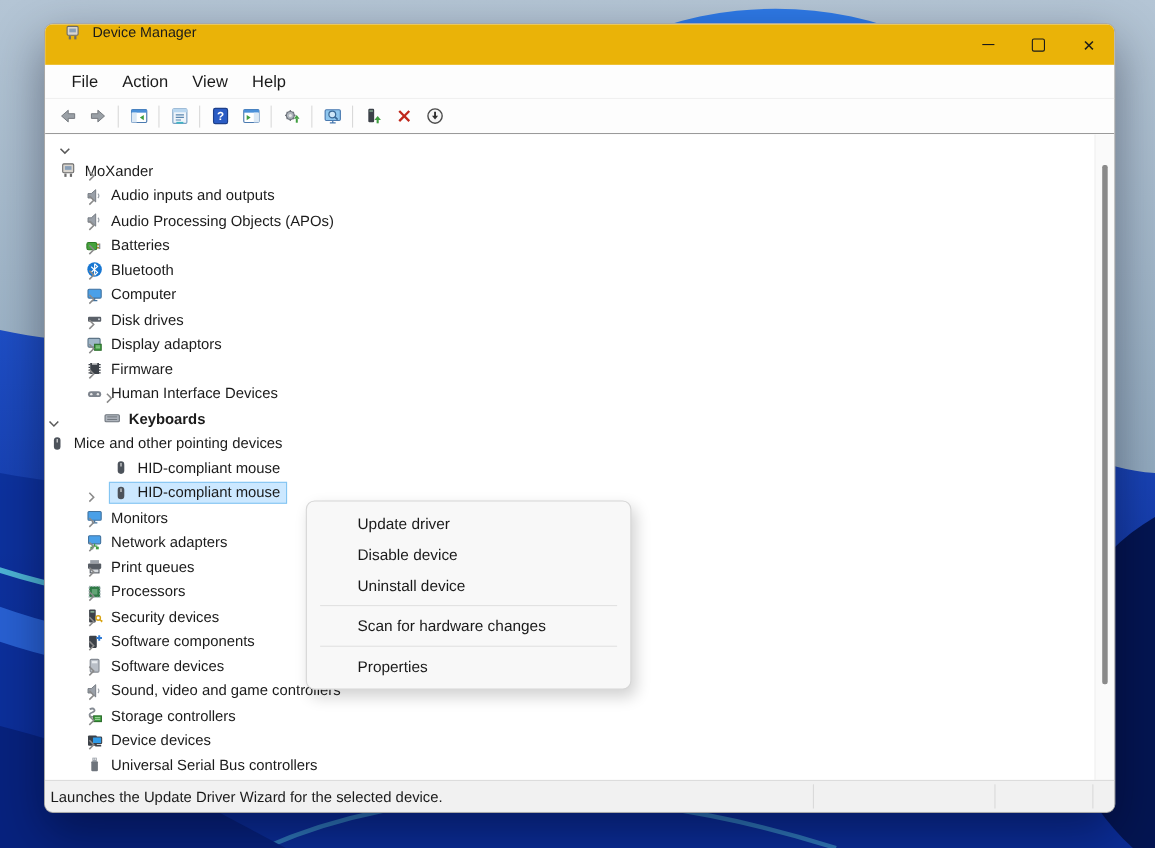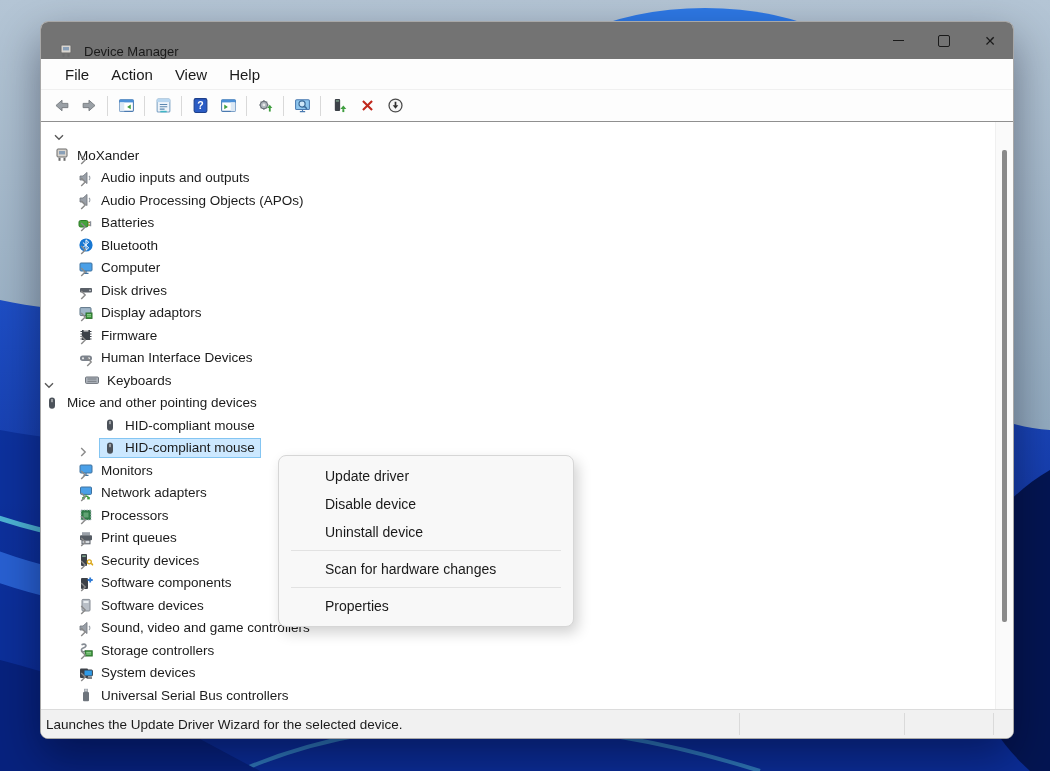--- a/index.html
+++ b/index.html
@@ -2,21 +2,21 @@
 <html><head>
 <meta charset="utf-8">
 <style>
   html,body{margin:0;padding:0;width:1050px;height:771px;overflow:hidden;
     font-family:"Liberation Sans",sans-serif;-webkit-font-smoothing:antialiased;}
   #wallpaper{position:absolute;inset:0;z-index:0;}
   
   #win{position:absolute;left:40px;top:21px;width:972px;height:716px;z-index:2;
     background:#fff;border-radius:8px;border:1px solid #a8a8a8;
     box-shadow:0 18px 45px rgba(0,0,20,.42);display:flex;flex-direction:column;overflow:hidden;}
-  .titlebar{height:37px;background:#737373;display:flex;align-items:flex-end;flex:0 0 auto;}
+  .titlebar{height:37px;background:#eab308;display:flex;align-items:flex-start;flex:0 0 auto;}
   .tb-app-icon{margin:0 10px 0 17px;display:flex;}
   .tb-title{font-size:13px;color:#1a1a1a;}
   .tb-spacer{flex:1;}
   .wc-btn{width:46px;height:37px;display:flex;align-items:center;justify-content:center;cursor:default;}
   .wc-min-glyph{width:11px;height:1px;background:#1a1a1a;display:block;}
   .wc-max-glyph{width:10px;height:10px;border:1.1px solid #1a1a1a;border-radius:2px;display:block;}
   .wc-close-glyph{font-size:14px;color:#1a1a1a;line-height:1;}
   
   .menubar{height:30px;background:#fdfdfd;display:flex;align-items:center;padding-left:13px;
     border-bottom:1px solid #f0f0f0;flex:0 0 auto;}
@@ -375,21 +375,21 @@
             <span class="tree-icon">
               <svg viewBox="0 0 16 16" width="16" height="16">
                 <rect x="2" y="5.6" width="12" height="5.4" rx="2.7" fill="#7d838c"></rect>
                 <circle cx="5" cy="8.3" r="1.1" fill="#e8e8e8"></circle>
                 <circle cx="11" cy="8.3" r="1.1" fill="#e8e8e8"></circle>
               </svg>
             </span>
             <span class="tree-label">Human Interface Devices</span>
           </span>
         </div>
-        <div class="tree-row" style="padding-left: 40px;">
+        <div class="tree-row" style="padding-left: 50px; font-weight: bold;">
           <span class="chev">
             <svg viewBox="0 0 16 16" width="16" height="16">
               <path d="M6.2 4l4 4-4 4" stroke="#8a8a8a" stroke-width="1.4" fill="none"></path>
             </svg>
           </span>
           <span class="row-inner">
             <span class="tree-icon">
               <svg viewBox="0 0 16 16" width="16" height="16">
                 <rect x="1.5" y="5" width="13" height="6.4" rx="1" fill="#aeb4bc" stroke="#6e747c"></rect>
                 <path d="M3.5 7h9M3.5 9.3h9" stroke="#6e747c" stroke-width=".9"></path>
@@ -474,42 +474,42 @@
         </div>
         <div class="tree-row" style="padding-left: 34px;">
           <span class="chev">
             <svg viewBox="0 0 16 16" width="16" height="16">
               <path d="M6.2 4l4 4-4 4" stroke="#8a8a8a" stroke-width="1.4" fill="none"></path>
             </svg>
           </span>
           <span class="row-inner">
             <span class="tree-icon">
               <svg viewBox="0 0 16 16" width="16" height="16">
-                <rect x="3" y="3" width="10" height="10" fill="#2f7a46" stroke="#b7bec8" stroke-dasharray="1.6 1.1"></rect>
-                <rect x="5.5" y="5.5" width="5" height="5" fill="#9fd4ae" opacity=".45"></rect>
-              </svg>
-            </span>
-            <span class="tree-label">Processors</span>
-          </span>
-        </div>
-        <div class="tree-row" style="padding-left: 34px;">
-          <span class="chev">
-            <svg viewBox="0 0 16 16" width="16" height="16">
-              <path d="M6.2 4l4 4-4 4" stroke="#8a8a8a" stroke-width="1.4" fill="none"></path>
-            </svg>
-          </span>
-          <span class="row-inner">
-            <span class="tree-icon">
-              <svg viewBox="0 0 16 16" width="16" height="16">
                 <rect x="4" y="2.2" width="8" height="3" fill="#9aa0a8"></rect>
                 <rect x="2" y="5.2" width="12" height="5" rx="1" fill="#565c64"></rect>
                 <rect x="4" y="10.2" width="8" height="3.6" fill="#d8dce0" stroke="#565c64"></rect>
               </svg>
             </span>
             <span class="tree-label">Print queues</span>
+          </span>
+        </div>
+        <div class="tree-row" style="padding-left: 34px;">
+          <span class="chev">
+            <svg viewBox="0 0 16 16" width="16" height="16">
+              <path d="M6.2 4l4 4-4 4" stroke="#8a8a8a" stroke-width="1.4" fill="none"></path>
+            </svg>
+          </span>
+          <span class="row-inner">
+            <span class="tree-icon">
+              <svg viewBox="0 0 16 16" width="16" height="16">
+                <rect x="3" y="3" width="10" height="10" fill="#2f7a46" stroke="#b7bec8" stroke-dasharray="1.6 1.1"></rect>
+                <rect x="5.5" y="5.5" width="5" height="5" fill="#9fd4ae" opacity=".45"></rect>
+              </svg>
+            </span>
+            <span class="tree-label">Processors</span>
           </span>
         </div>
         <div class="tree-row" style="padding-left: 34px;">
           <span class="chev">
             <svg viewBox="0 0 16 16" width="16" height="16">
               <path d="M6.2 4l4 4-4 4" stroke="#8a8a8a" stroke-width="1.4" fill="none"></path>
             </svg>
           </span>
           <span class="row-inner">
             <span class="tree-icon">
@@ -595,21 +595,21 @@
             </svg>
           </span>
           <span class="row-inner">
             <span class="tree-icon">
               <svg viewBox="0 0 16 16" width="16" height="16">
                 <rect x="2" y="3.6" width="8" height="9.4" rx="1" fill="#3c4148"></rect>
                 <rect x="6" y="5" width="8.4" height="6" rx=".8" fill="#2f9be8" stroke="#3c4148"></rect>
                 <path d="M8.6 13h5.4" stroke="#3c4148" stroke-width="1.3"></path>
               </svg>
             </span>
-            <span class="tree-label">System devices</span>
+            <span class="tree-label">Device devices</span>
           </span>
         </div>
         <div class="tree-row" style="padding-left: 34px;">
           <span class="chev">
             <svg viewBox="0 0 16 16" width="16" height="16">
               <path d="M6.2 4l4 4-4 4" stroke="#8a8a8a" stroke-width="1.4" fill="none"></path>
             </svg>
           </span>
           <span class="row-inner">
             <span class="tree-icon">

